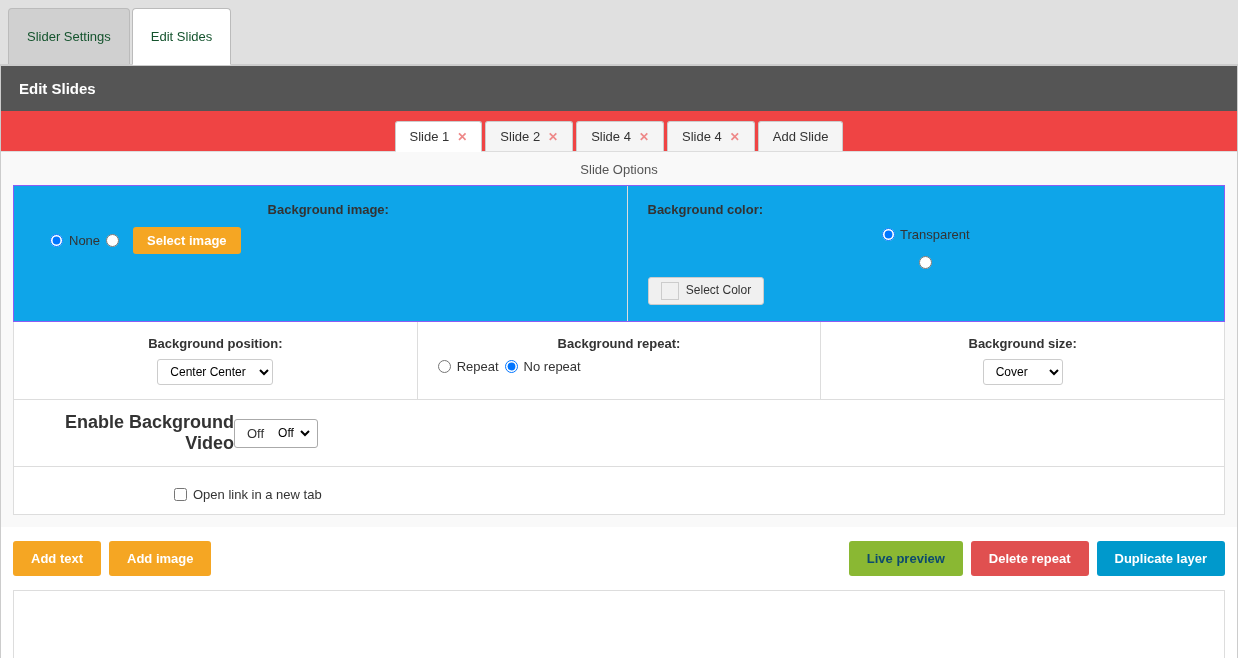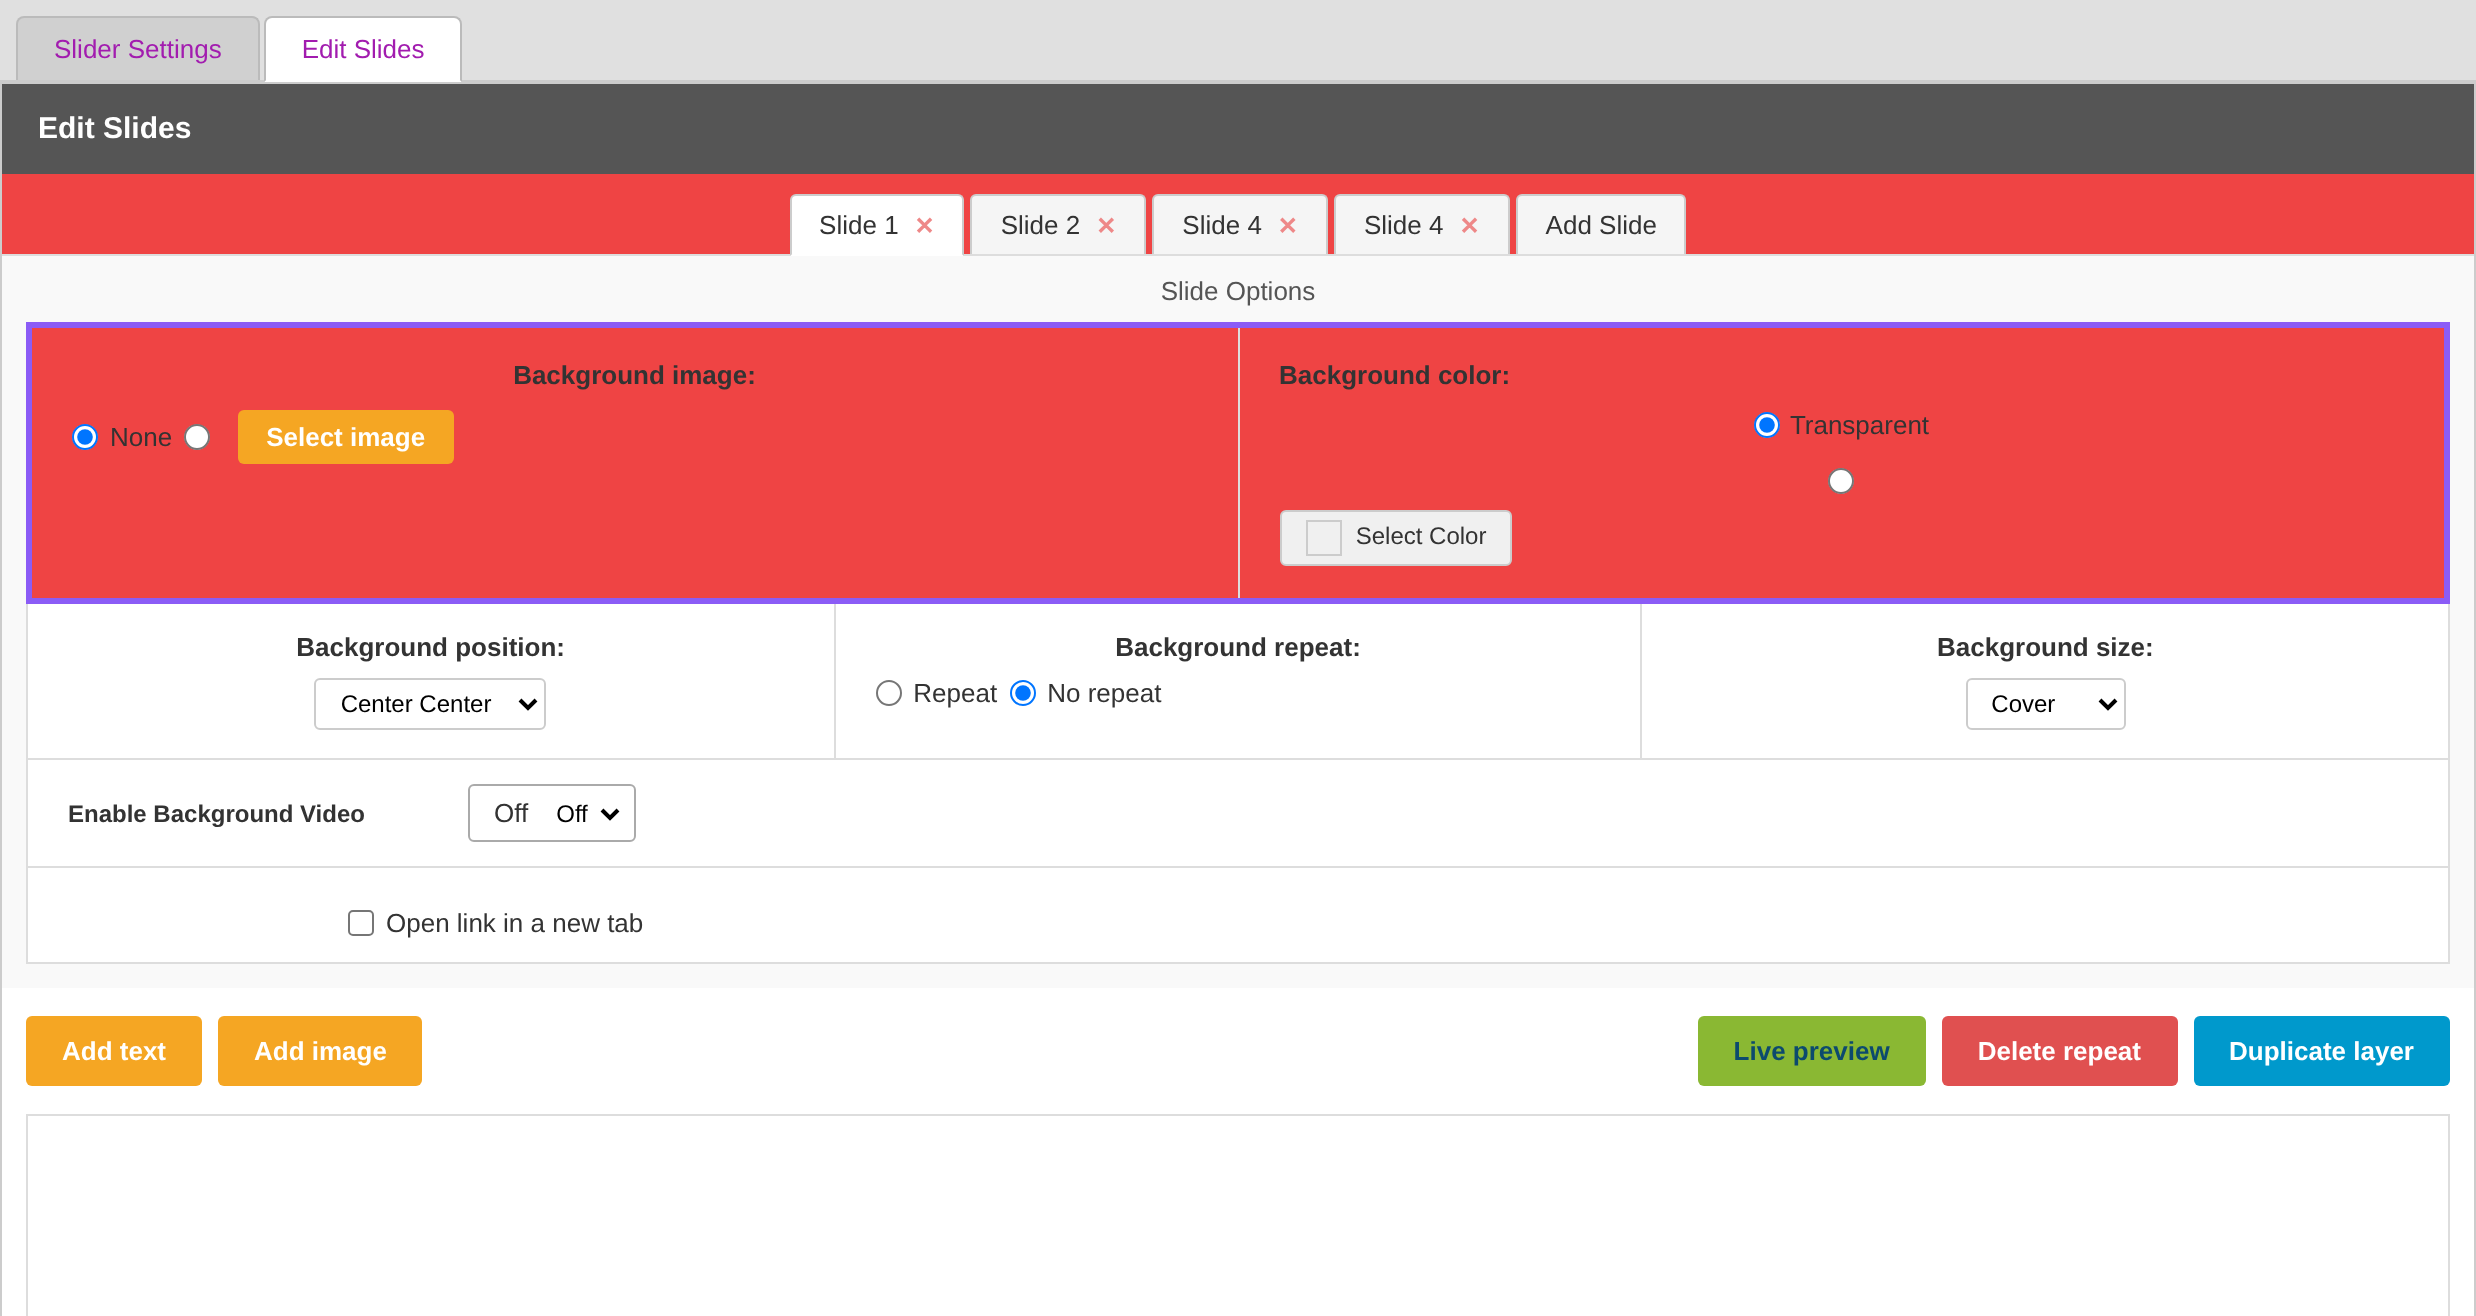--- a/index.html
+++ b/index.html
@@ -11,27 +11,27 @@
     }
 
     .top-tabs {
       display: flex;
       background: #e0e0e0;
       padding: 8px 0 0 8px;
       border-bottom: 1px solid #ccc;
     }
 
     .top-tab {
-      padding: 8px 18px;
+      padding: 20px 18px;
       background: #d0d0d0;
       border: 1px solid #bbb;
       border-bottom: none;
       cursor: pointer;
       font-size: 13px;
-      color: #a21caf;
+      color: #14532d;
       border-radius: 4px 4px 0 0;
       margin-right: 2px;
     }
 
     .top-tab.active {
       background: #fff;
       border-bottom: 1px solid #fff;
       margin-bottom: -1px;
       z-index: 1;
     }
@@ -104,22 +104,23 @@
     .slide-options-title {
       text-align: center;
       font-size: 13px;
       color: #555;
       padding: 10px 0 8px 0;
       font-weight: normal;
     }
 
     .options-grid-top {
       display: flex;
-      border: 3px solid #8b5cf6;
-      background: #ef4444;
+      border: 1px solid #8b5cf6;
+      background: #0ea5e9;
+      padding-left: 16px;
     }
 
     .bg-image-cell {
       flex: 1;
       padding: 16px 20px;
       border-right: 1px solid #ddd;
       text-align: center;
     }
 
     .bg-image-cell .label {
@@ -326,21 +327,22 @@
     .radio-row {
       display: flex;
       align-items: center;
       gap: 6px;
       font-size: 13px;
     }
 
     .video-label {
       font-weight: bold;
       width: 200px;
-      font-size: 12px;
+      font-size: 18px;
+      text-align: right;
     }
 
     .off-select-wrapper {
       display: flex;
       align-items: center;
       border: 1px solid #aaa;
       border-radius: 3px;
       overflow: hidden;
       background: #fff;
       padding: 2px 4px;

